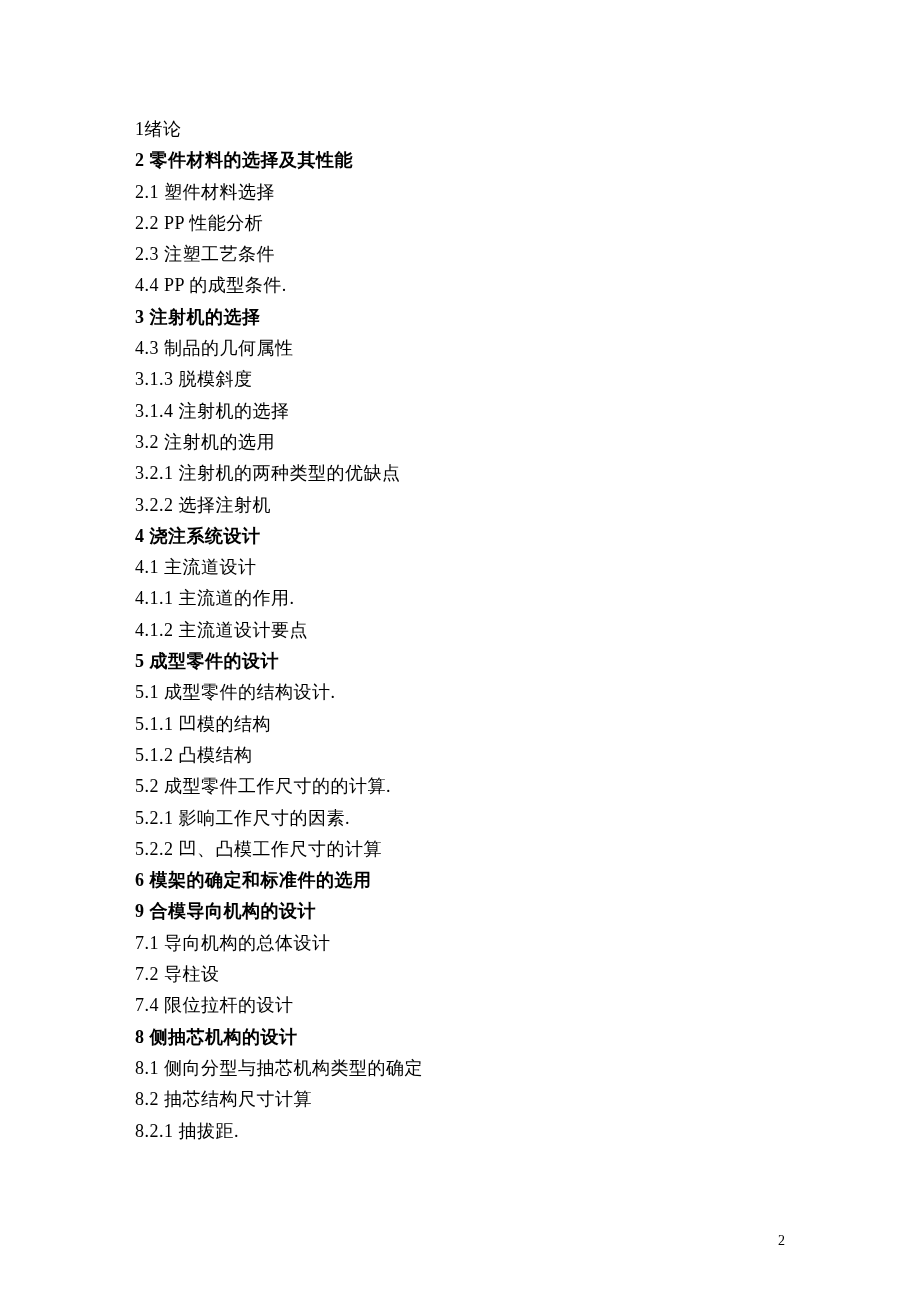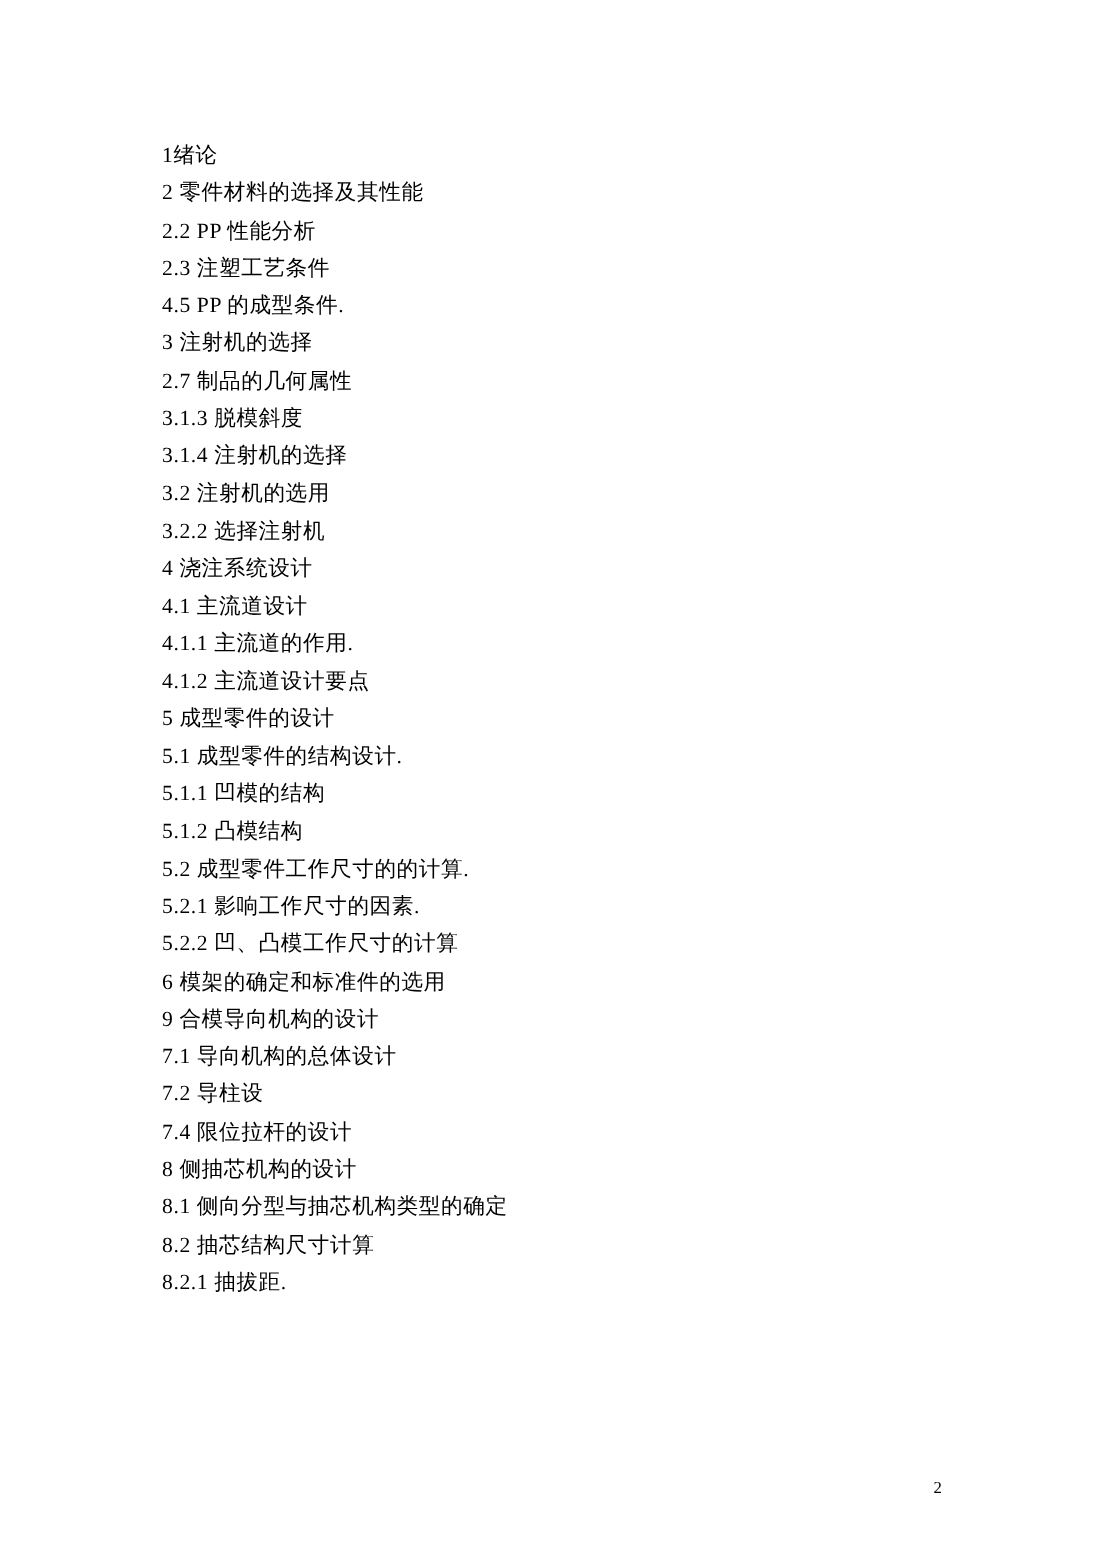--- a/index.html
+++ b/index.html
@@ -20,44 +20,46 @@
     .page {
       padding: 115px 135px 60px 135px;
     }
     .toc-line {
       display: block;
       margin-bottom: 2.5px;
       white-space: pre;
       letter-spacing: 0.5px;
     }
     .toc-line.bold {
-      font-weight: normal;
+      font-weight: bold;
     }
     .page-number {
       position: absolute;
       bottom: 50px;
       right: 135px;
       font-size: 14px;
     }
   </style>
 </head>
 <body>
 
 <div class="page">
   <div class="toc-container">
       <span class="toc-line">1绪论</span>
       <span class="toc-line bold">2 零件材料的选择及其性能</span>
+      <span class="toc-line">2.1 塑件材料选择</span>
       <span class="toc-line">2.2 PP 性能分析</span>
       <span class="toc-line">2.3 注塑工艺条件</span>
-      <span class="toc-line">4.5 PP 的成型条件.</span>
+      <span class="toc-line">4.4 PP 的成型条件.</span>
       <span class="toc-line bold">3 注射机的选择</span>
-      <span class="toc-line">2.7 制品的几何属性</span>
+      <span class="toc-line">4.3 制品的几何属性</span>
       <span class="toc-line">3.1.3 脱模斜度</span>
       <span class="toc-line">3.1.4 注射机的选择</span>
       <span class="toc-line">3.2 注射机的选用</span>
+      <span class="toc-line">3.2.1 注射机的两种类型的优缺点</span>
       <span class="toc-line">3.2.2 选择注射机</span>
       <span class="toc-line bold">4 浇注系统设计</span>
       <span class="toc-line">4.1 主流道设计</span>
       <span class="toc-line">4.1.1 主流道的作用.</span>
       <span class="toc-line">4.1.2 主流道设计要点</span>
       <span class="toc-line bold">5 成型零件的设计</span>
       <span class="toc-line">5.1 成型零件的结构设计.</span>
       <span class="toc-line">5.1.1 凹模的结构</span>
       <span class="toc-line">5.1.2 凸模结构</span>
       <span class="toc-line">5.2 成型零件工作尺寸的的计算.</span>

